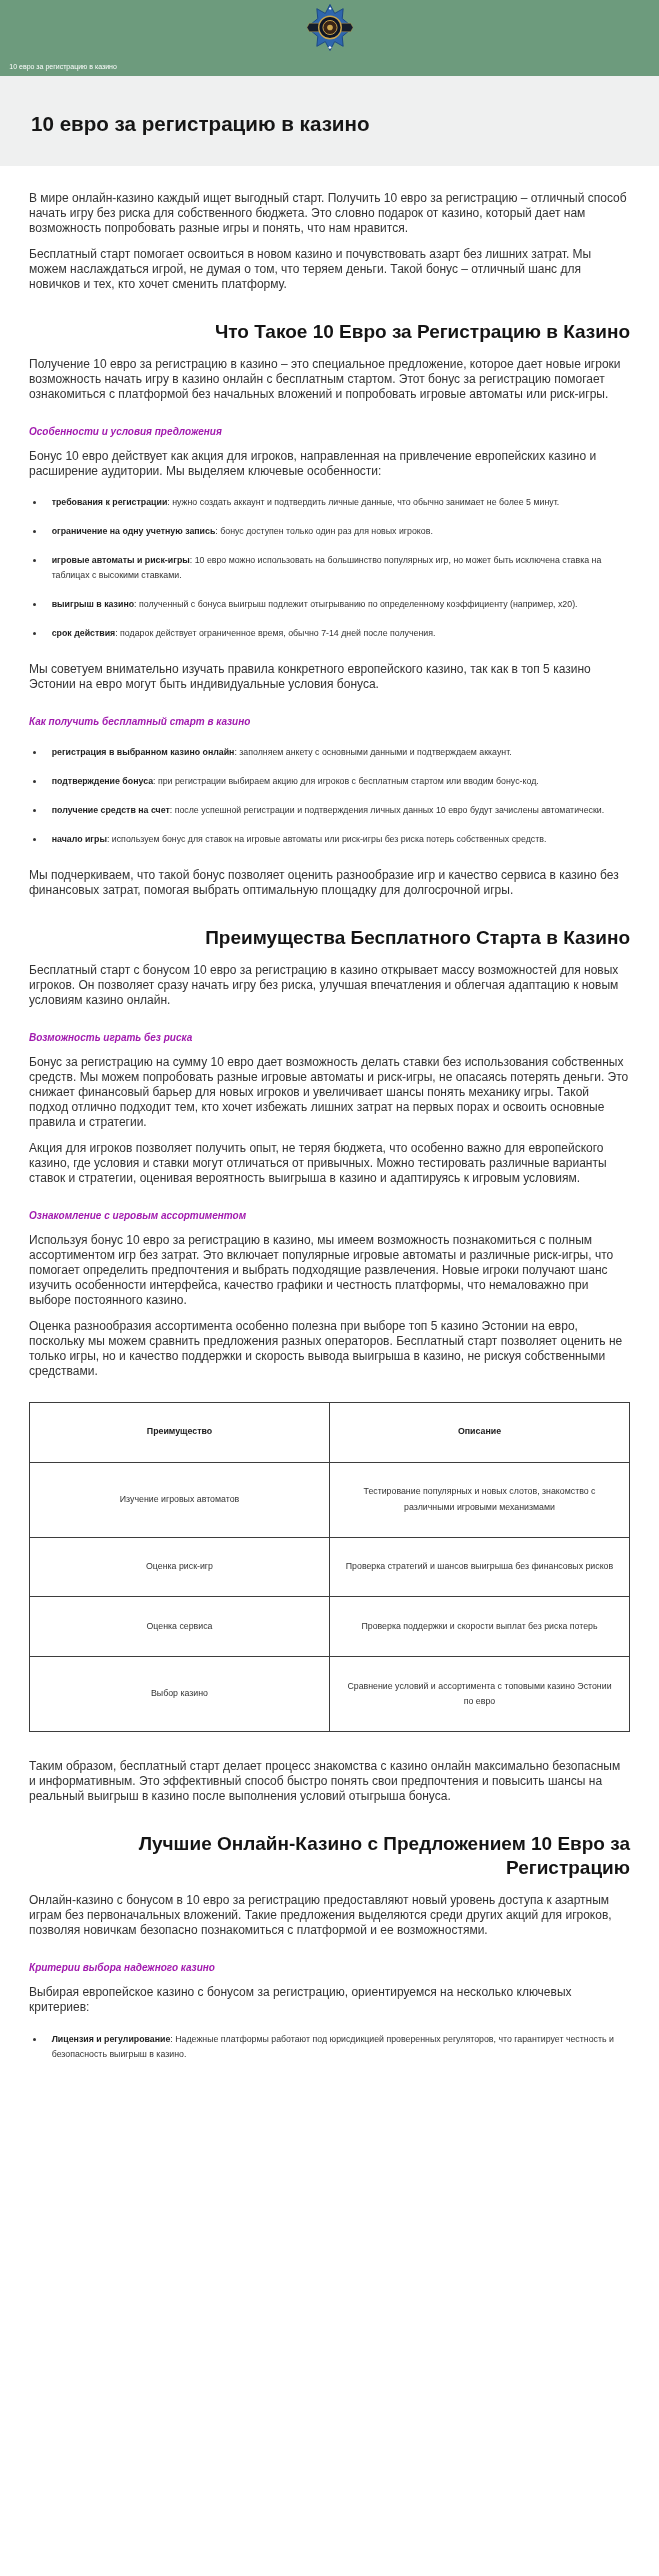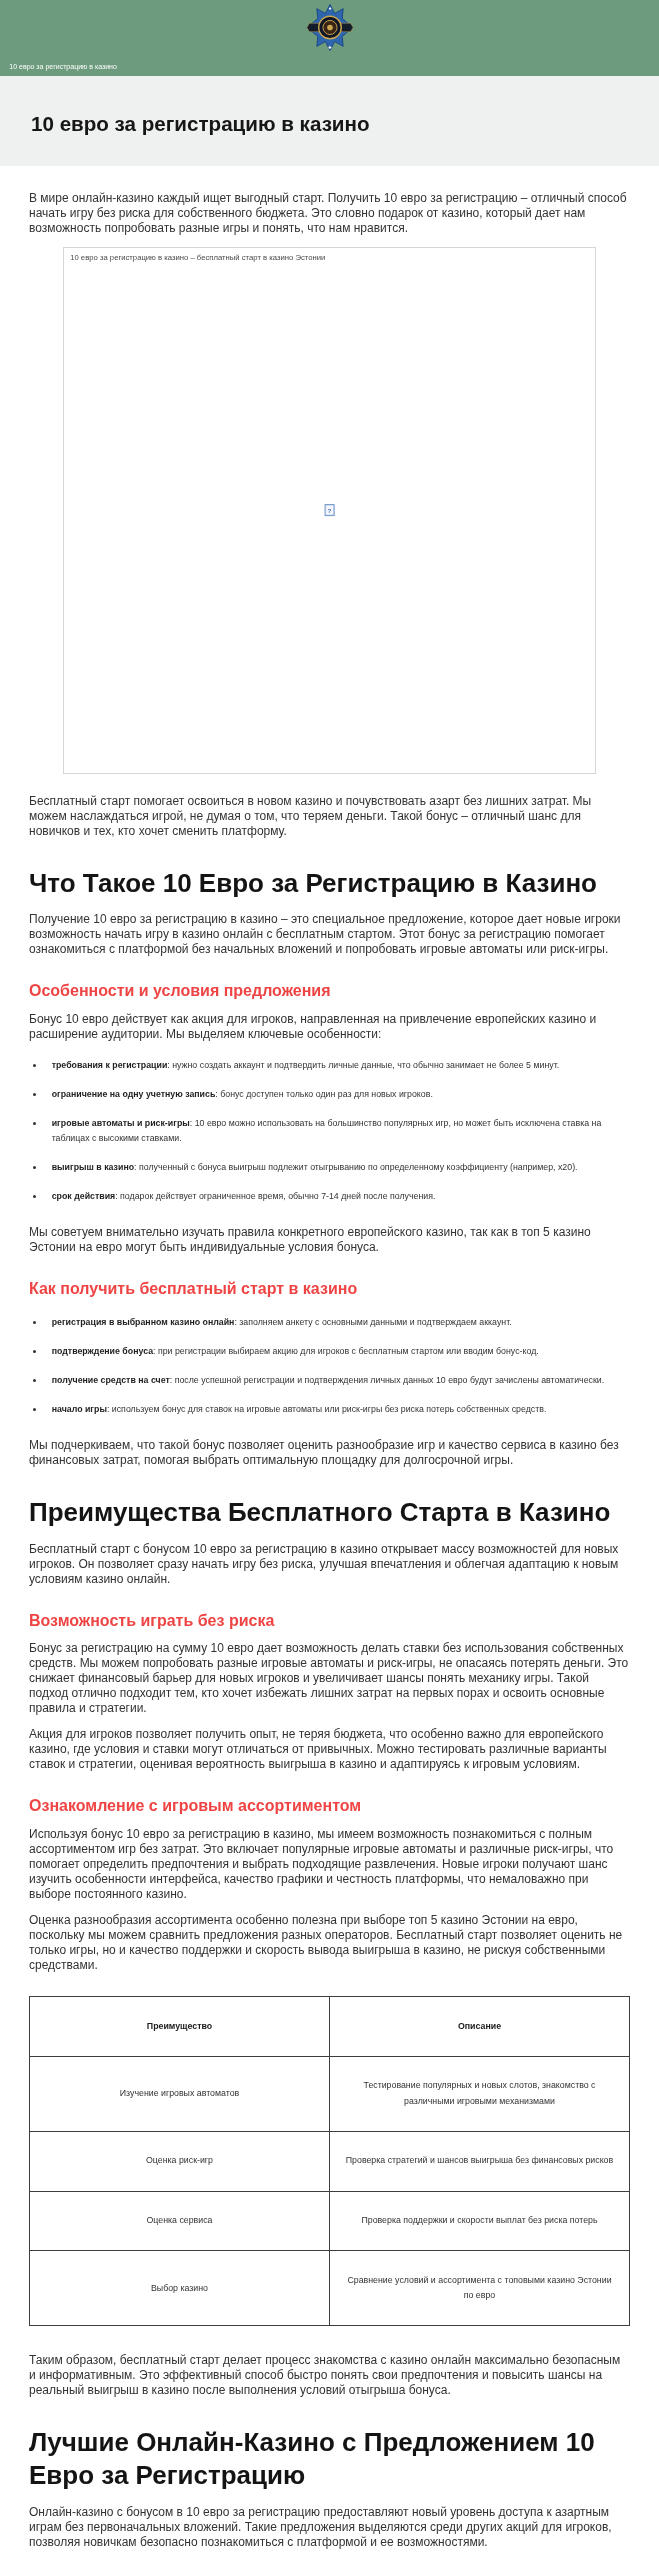--- a/index.html
+++ b/index.html
@@ -45,32 +45,34 @@
   .content{
     background:#ffffff;
     padding:25px 29px 47px 29px;
   }
   .content p{
     font-size:12px;
     line-height:15px;
     margin:0 0 11.3px 0;
   }
   .content h2{
-    font-size:26px;
+    font-size:19px;
     line-height:1.25;
     font-weight:700;
     color:#141414;
     margin:28px 0 13.4px 0;
+    text-align:right;
   }
   .content h3{
-    font-size:16px;
+    font-size:10px;
     line-height:1.25;
     font-weight:700;
-    color:#ef4444;
+    color:#a21caf;
     margin:24px 0 10.3px 0;
+    font-style:italic;
   }
   .content ul{
     margin:16.5px 0 20.6px 0;
     padding-left:15.5px;
     list-style:disc;
   }
   .content li{
     font-size:8.8px;
     line-height:15px;
     margin-bottom:14px;
@@ -152,26 +154,20 @@
 </header>
 
 <section class="title-band">
   <h1>10 евро за регистрацию в казино</h1>
 </section>
 
 <main class="content">
 
   <p>В мире онлайн-казино каждый ищет выгодный старт. Получить 10 евро за регистрацию – отличный способ начать игру без риска для собственного бюджета. Это словно подарок от казино, который дает нам возможность попробовать разные игры и понять, что нам нравится.</p>
 
-  <figure class="figure-broken">
-    <span class="figure-alt">10 евро за регистрацию в казино – бесплатный старт в казино Эстонии</span>
-    <span class="broken-img-icon">
-      <span>?</span>
-    </span>
-  </figure>
 
   <p>Бесплатный старт помогает освоиться в новом казино и почувствовать азарт без лишних затрат. Мы можем наслаждаться игрой, не думая о том, что теряем деньги. Такой бонус – отличный шанс для новичков и тех, кто хочет сменить платформу.</p>
 
   <h2>Что Такое 10 Евро за Регистрацию в Казино</h2>
   <p>Получение 10 евро за регистрацию в казино – это специальное предложение, которое дает новые игроки возможность начать игру в казино онлайн с бесплатным стартом. Этот бонус за регистрацию помогает ознакомиться с платформой без начальных вложений и попробовать игровые автоматы или риск-игры.</p>
 
   <h3>Особенности и условия предложения</h3>
   <p>Бонус 10 евро действует как акция для игроков, направленная на привлечение европейских казино и расширение аудитории. Мы выделяем ключевые особенности:</p>
   <ul>
     <li><strong>требования к регистрации</strong><span>: нужно создать аккаунт и подтвердить личные данные, что обычно занимает не более 5 минут.</span></li>

